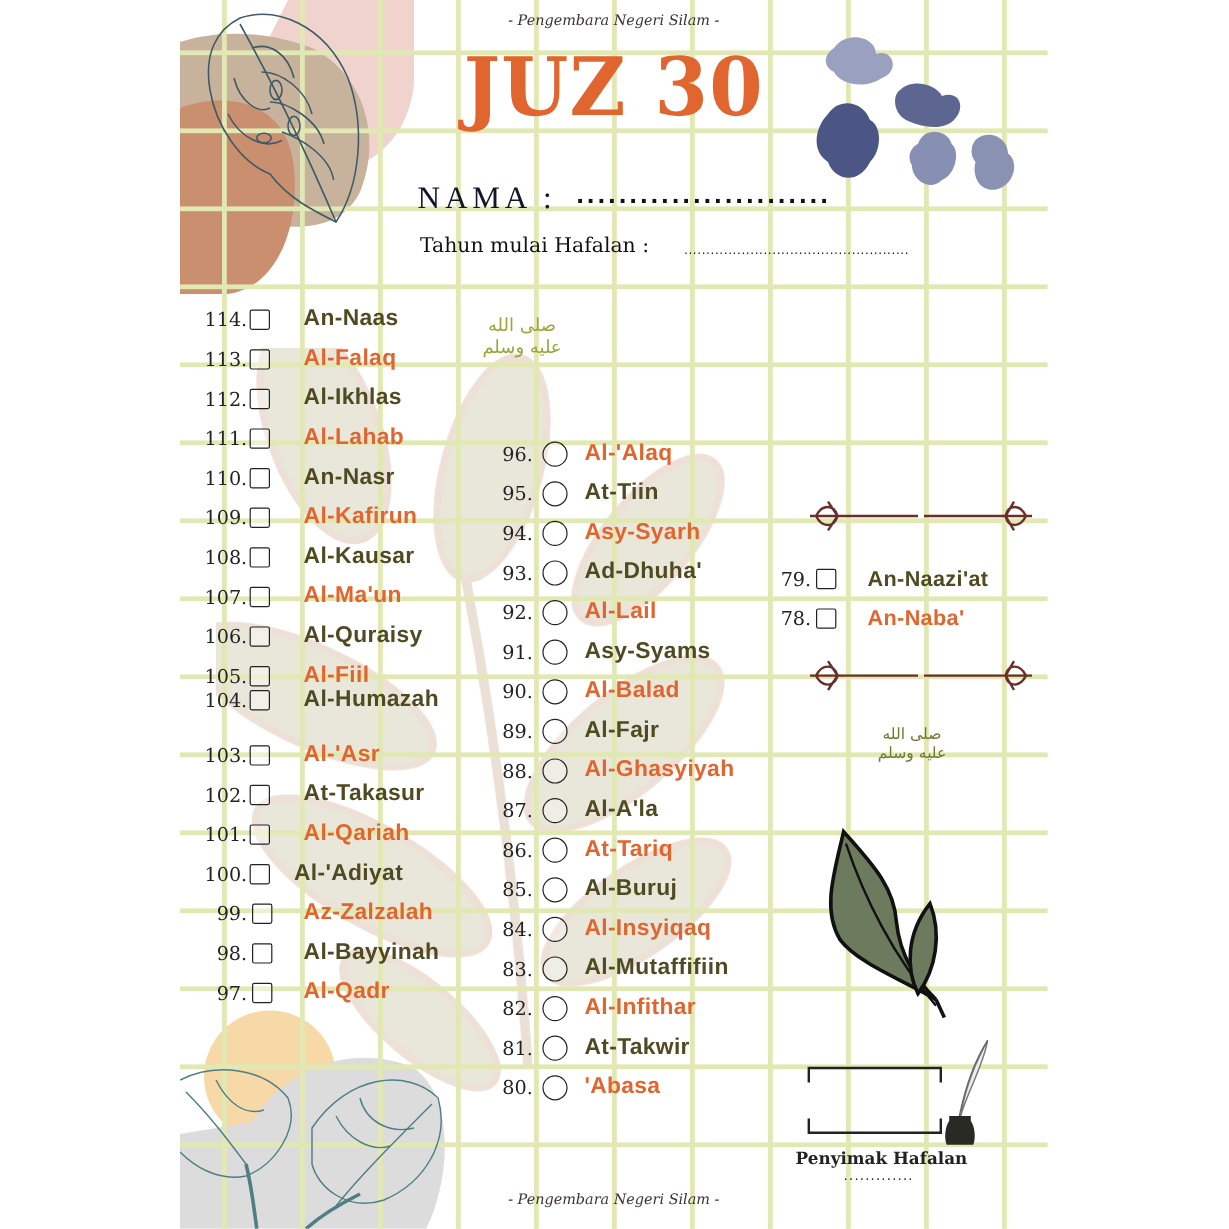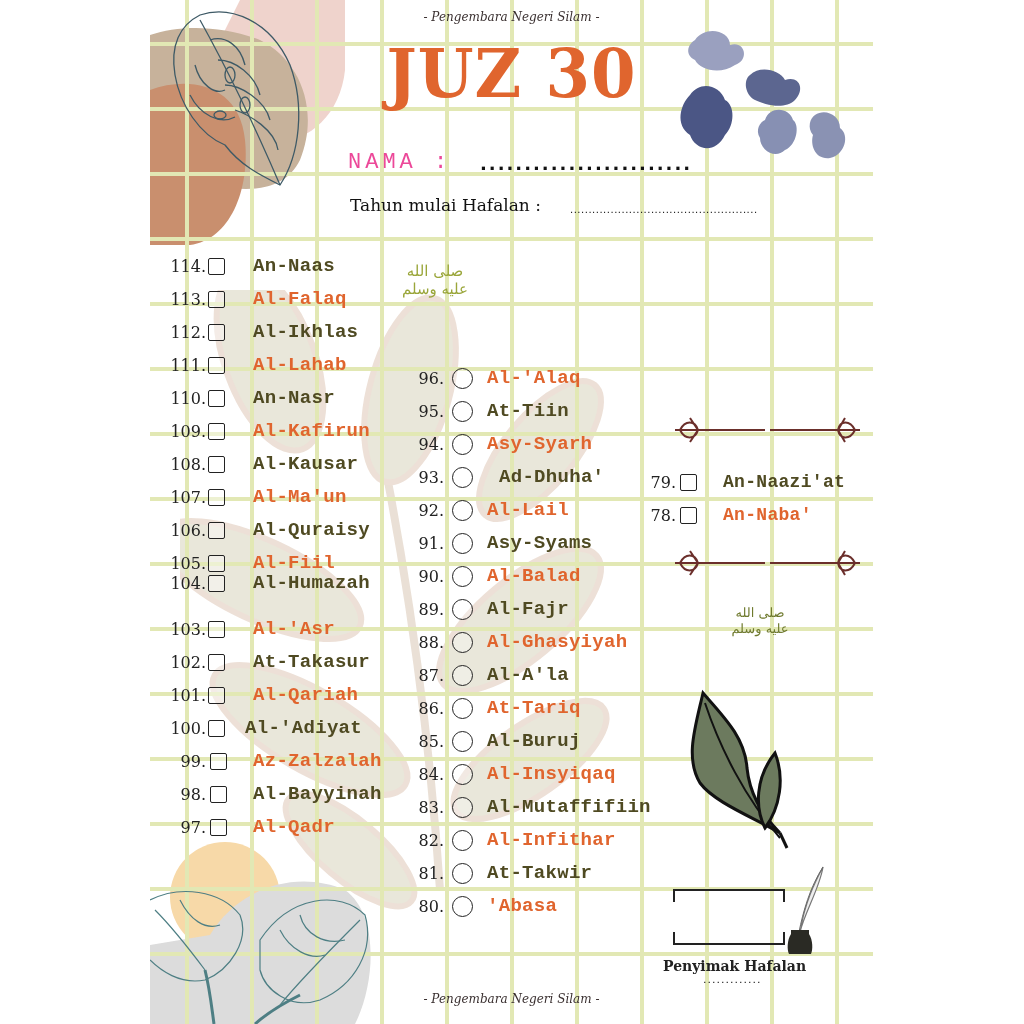--- a/index.html
+++ b/index.html
@@ -24,30 +24,30 @@
     width: 723px; text-align: center; left: 0;
   }
   .title {
     font-family: "DejaVu Serif", serif; font-weight: 900; font-size: 64px; color: #e0652e;
     letter-spacing: 1px; left: 0; width: 723px; text-align: center; top: 36px; transform: scaleY(1.05);
   }
   .subtitle {
     font-family: "DejaVu Sans", sans-serif; font-weight: bold; font-size: 16px; color: #f4a023;
     left: 0; width: 723px; text-align: center; top: 114px; letter-spacing: -0.3px;
   }
-  .nama { font-family: Liberation Mono, monospace; font-size: 22px; letter-spacing: 4px; color: #ec4899; left: 198px; top: 150px; }
+  .nama { font-family: Liberation Serif, serif; font-size: 26px; letter-spacing: 4px; color: #0f172a; left: 198px; top: 150px; }
   .nama-dots { font-family: "DejaVu Sans", sans-serif; font-size: 18px; letter-spacing: 2px; color: #111; left: 330px; top: 153px; font-weight: bold; }
   .tahun { font-family: "DejaVu Serif", serif; font-size: 17px; color: #111; left: 200px; top: 195px; }
   .tahun-dots { font-size: 10px; letter-spacing: 0.5px; color: #111; left: 420px; top: 204px; font-family: "DejaVu Sans", sans-serif; }
 
   .row { position: absolute; z-index: 3; display: flex; align-items: center; height: 30px; }
   .num { font-family: "DejaVu Serif", serif; font-size: 16px; color: #222; text-align: right; }
   .box { width: 15px; height: 15px; border: 1.6px solid #222; border-radius: 2px; background: rgba(255,255,255,0.4); }
   .circ { width: 19px; height: 19px; border: 1.6px solid #222; border-radius: 50%; background: rgba(255,255,255,0.3); }
-  .name { font-family: Liberation Mono, monospace; font-weight: bold; font-size: 19px; letter-spacing: 0.3px; }
+  .name { font-family: Liberation Sans, sans-serif; font-weight: bold; font-size: 19px; letter-spacing: 0.3px; }
   .c-dark { color: #4f4a22; }
   .c-orange { color: #e0652e; }
 
   .arabic { font-family: "DejaVu Serif", serif; direction: rtl; }
   .penyimak { font-family: "DejaVu Serif", serif; font-weight: bold; font-size: 14px; color: #222; left: 513px; top: 958px; }
   .penyimak-dots { font-size: 11px; color: #222; left: 553px; top: 973px; letter-spacing: 1px; font-family: "DejaVu Sans", sans-serif; }
 </style>
 </head>
 <body>
 
@@ -294,21 +294,21 @@
         <span class="name c-dark" style="margin-left:14px">At-Tiin</span>
       </div>
     <div class="row" style="left:262px;top:429px">
         <span class="num" style="width:32px">94.</span>
         <span class="circ" style="margin-left:8px"></span>
         <span class="name c-orange" style="margin-left:14px">Asy-Syarh</span>
       </div>
     <div class="row" style="left:262px;top:462px">
         <span class="num" style="width:32px">93.</span>
         <span class="circ" style="margin-left:8px"></span>
-        <span class="name c-dark" style="margin-left:26px">Ad-Dhuha'</span>
+        <span class="name c-dark" style="margin-left:14px">Ad-Dhuha'</span>
       </div>
     <div class="row" style="left:262px;top:495px">
         <span class="num" style="width:32px">92.</span>
         <span class="circ" style="margin-left:8px"></span>
         <span class="name c-orange" style="margin-left:14px">Al-Lail</span>
       </div>
     <div class="row" style="left:262px;top:528px">
         <span class="num" style="width:32px">91.</span>
         <span class="circ" style="margin-left:8px"></span>
         <span class="name c-dark" style="margin-left:14px">Asy-Syams</span>

